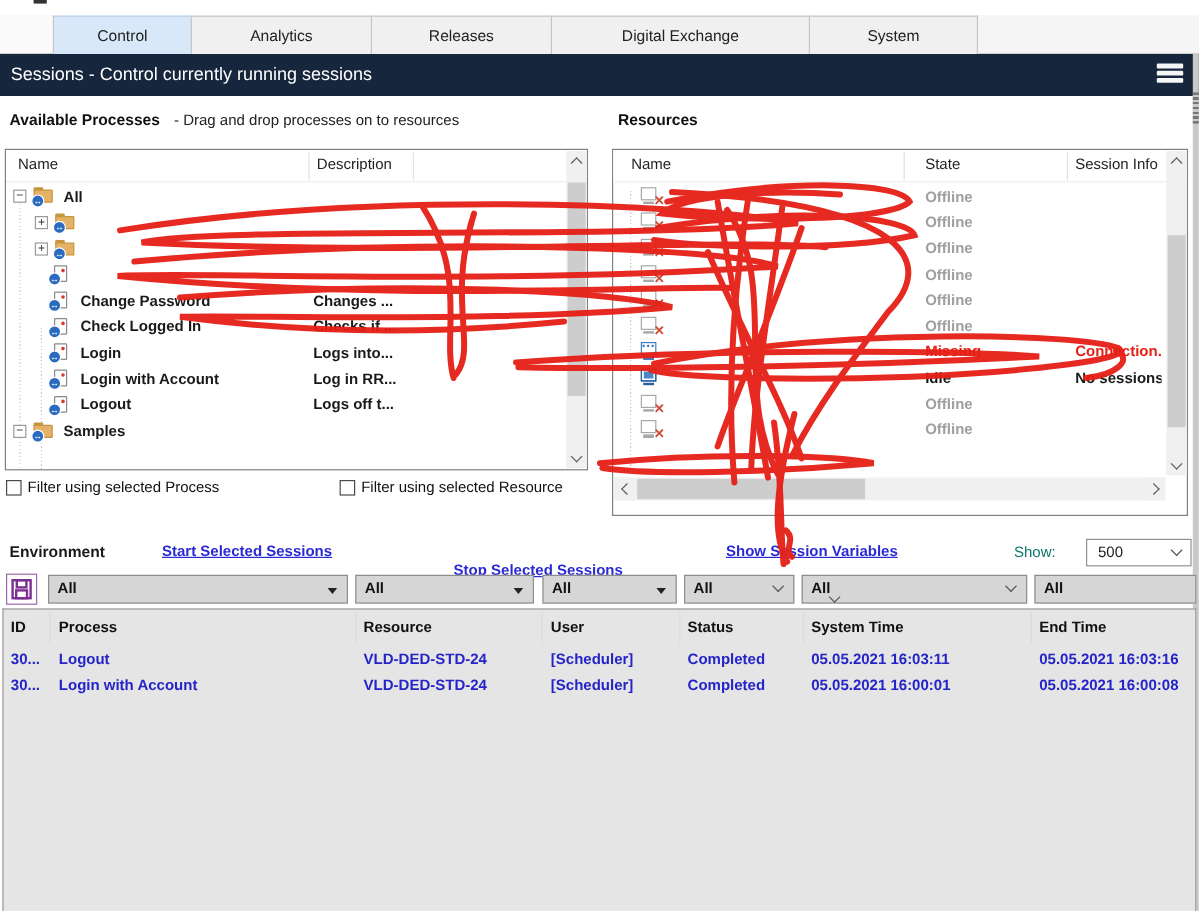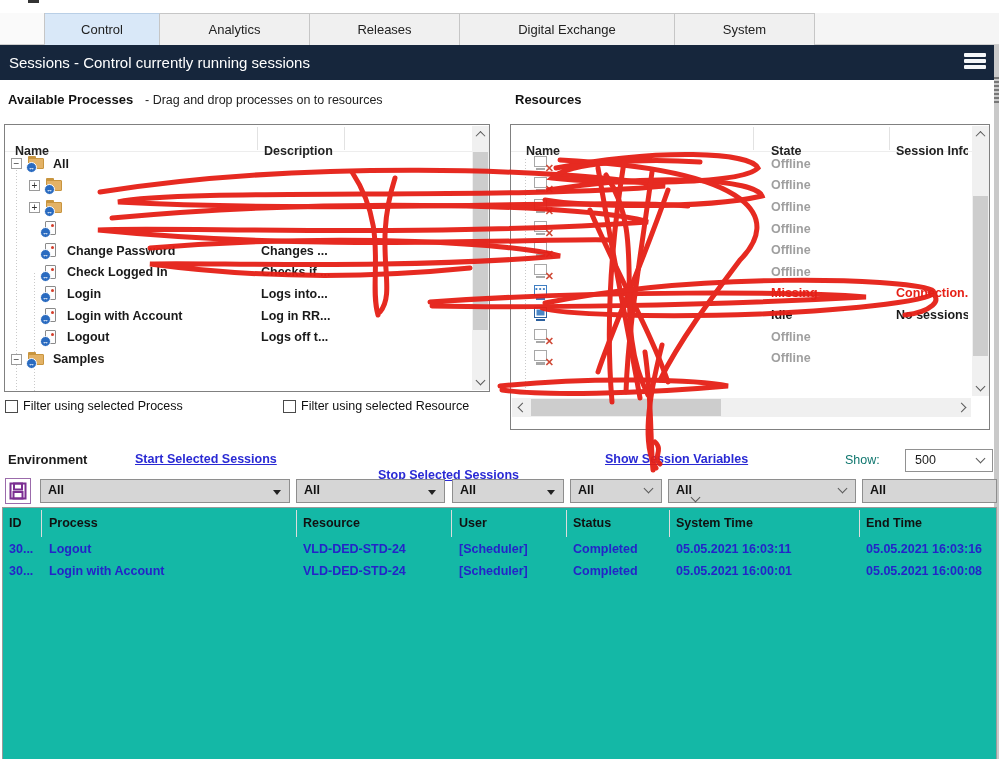--- a/index.html
+++ b/index.html
@@ -29,21 +29,21 @@
     background:repeating-linear-gradient(#777 0 2px, #c9c9c9 2px 4px); }
 
   
   .seclabel { font-weight:bold; font-size:13px; color:#111; }
   .hint { font-size:12.5px; color:#222; }
 
   
   .panel { position:absolute; background:#fff; border:1px solid #808080; }
   .pheader { position:absolute; left:0; top:0; right:0; height:27px; background:#fff;
     border-bottom:1px solid #ededed; }
-  .pheader .col { position:absolute; top:19px; font-weight:700; font-size:12.5px; color:#222; white-space:nowrap; }
+  .pheader .col { position:absolute; top:5px; font-weight:400; font-size:12.5px; color:#222; white-space:nowrap; }
   .vsep { position:absolute; top:2px; width:1px; height:23px; background:#e2e2e2; }
 
   
   .vscroll { position:absolute; width:17px; background:#f0f0f0; }
   .hscroll { position:absolute; height:19px; background:#f0f0f0; }
   .sbtn { position:absolute; width:17px; height:17px; background:#f0f0f0; display:flex; align-items:center; justify-content:center; }
   .hbtn { position:absolute; width:17px; height:19px; background:#f0f0f0; display:flex; align-items:center; justify-content:center; }
   .thumb { position:absolute; background:#cdcdcd; }
   .chev { width:7px; height:7px; border-right:1.6px solid #5a5a5a; border-bottom:1.6px solid #5a5a5a; }
   .chev.up   { transform:rotate(-135deg) translate(-1px,-1px); }
@@ -107,21 +107,21 @@
   
   .savebtn { position:absolute; width:26px; height:26px; border:1px solid #9b6bab; background:#fff;
     display:flex; align-items:center; justify-content:center; }
   .dd { position:absolute; height:24px; background:#d6d6d6; border:1px solid #8e8e8e; }
   .dd .val { position:absolute; left:7px; top:3px; font-weight:600; font-size:12.5px; color:#111; }
   .dd .tri { position:absolute; right:8px; top:10px; width:0; height:0;
     border-left:4.5px solid transparent; border-right:4.5px solid transparent; border-top:5px solid #222; }
   .dd .chev { position:absolute; right:9px; top:8px; }
 
   
-  .grid { position:absolute; left:2px; top:507px; width:995px; height:252px; background:#14b8a6;
+  .grid { position:absolute; left:2px; top:507px; width:995px; height:252px; background:#e5e5e5;
     border:1px solid #9a9a9a; border-bottom:none; }
   .ghead { position:absolute; left:0; top:0; right:0; height:30px; }
   .ghead .col { position:absolute; top:8px; font-weight:600; font-size:12.5px; color:#111; white-space:nowrap; }
   .gsep { position:absolute; top:2px; width:1px; height:27px; background:#dcdcdc; }
   .grow { position:absolute; left:0; right:0; height:22px; }
   .grow span { position:absolute; color:#2424c8; font-weight:600; font-size:12.5px; white-space:nowrap; }
   .sortchev { position:absolute; left:692px; top:497px; }
 
   
   #scribbles { position:absolute; left:0; top:0; width:999px; height:759px; z-index:50; pointer-events:none; }

